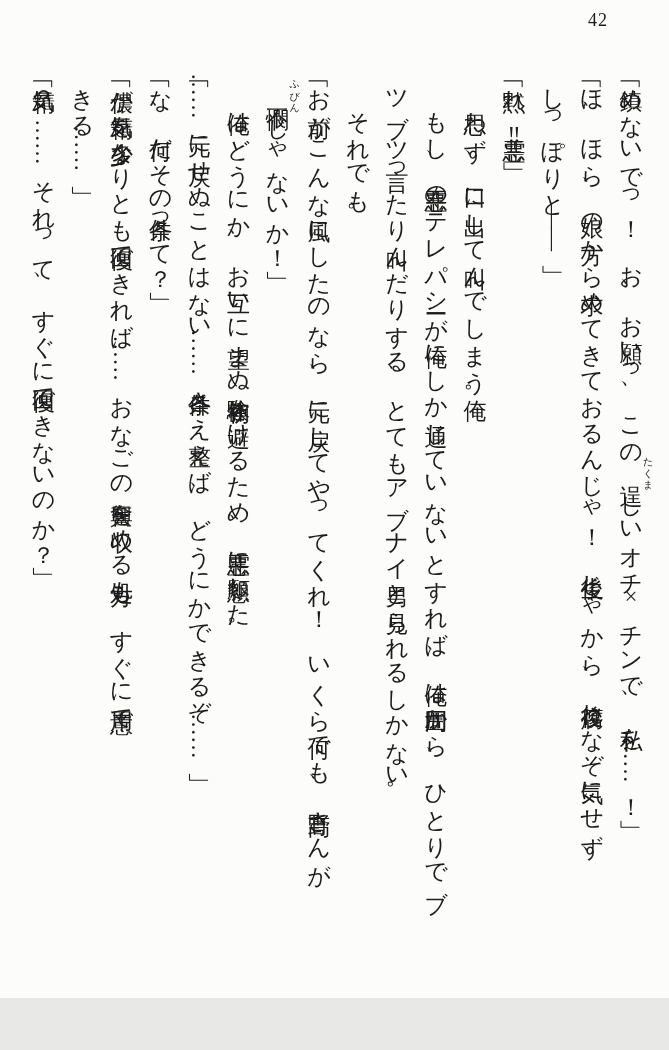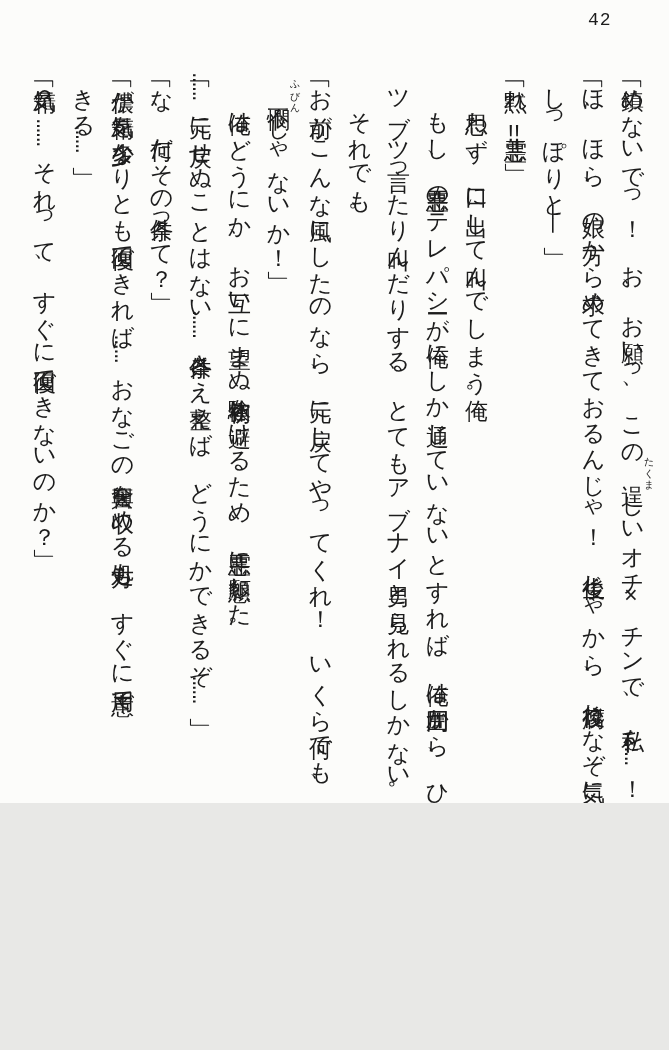--- a/index.html
+++ b/index.html
@@ -3,25 +3,25 @@
 <meta charset="utf-8">
 <style>
   html, body {
     margin: 0;
     padding: 0;
     background: #e8e8e6;
   }
   .page {
     position: relative;
     width: 669px;
-    height: 803px;
+    height: 998px;
     background: var(--paper, #fcfcfa);
     overflow: hidden;
     color: var(--ink, #1c1c1c);
-    font-family: Liberation Mono, monospace;
+    font-family: Liberation Serif, serif;
   }
   .page-number {
     position: absolute;
     top: 10px;
     left: 588px;
     font-size: 18px;
     letter-spacing: 1px;
     color: var(--ink, #1c1c1c);
   }
   .page-text {

